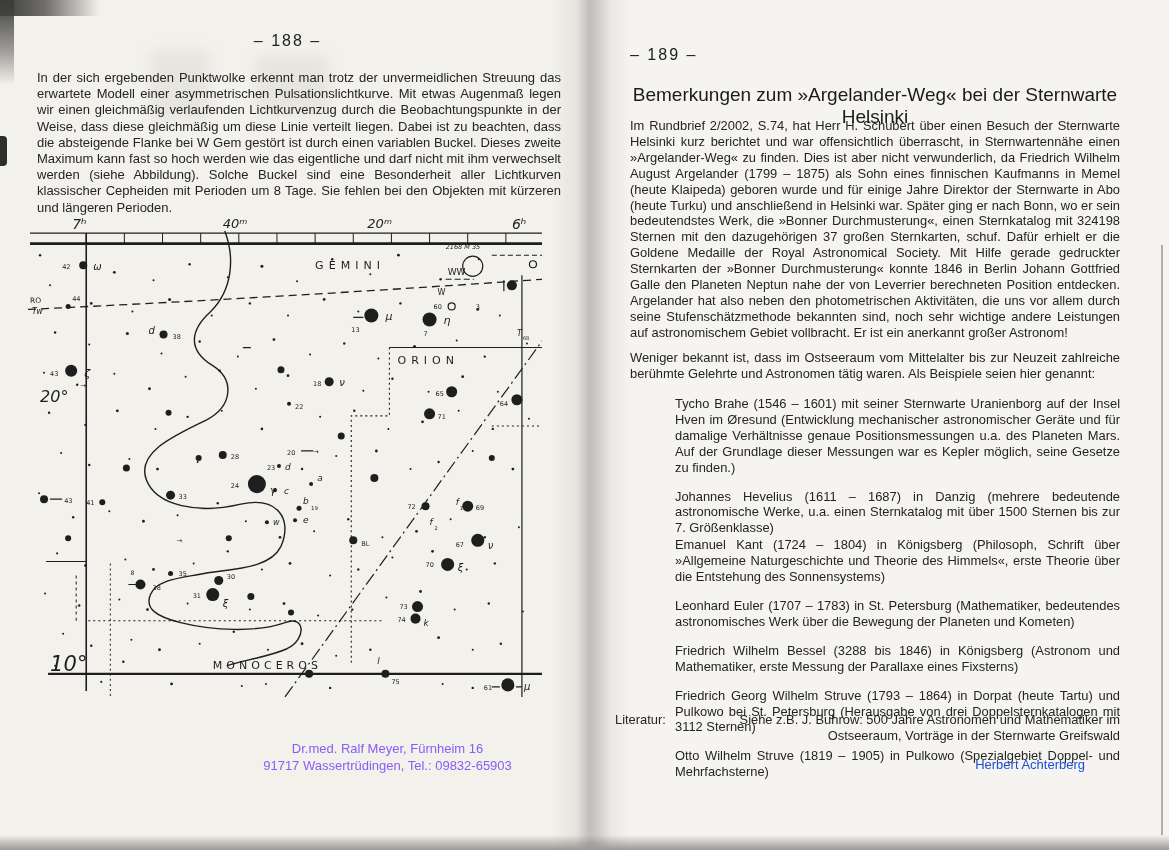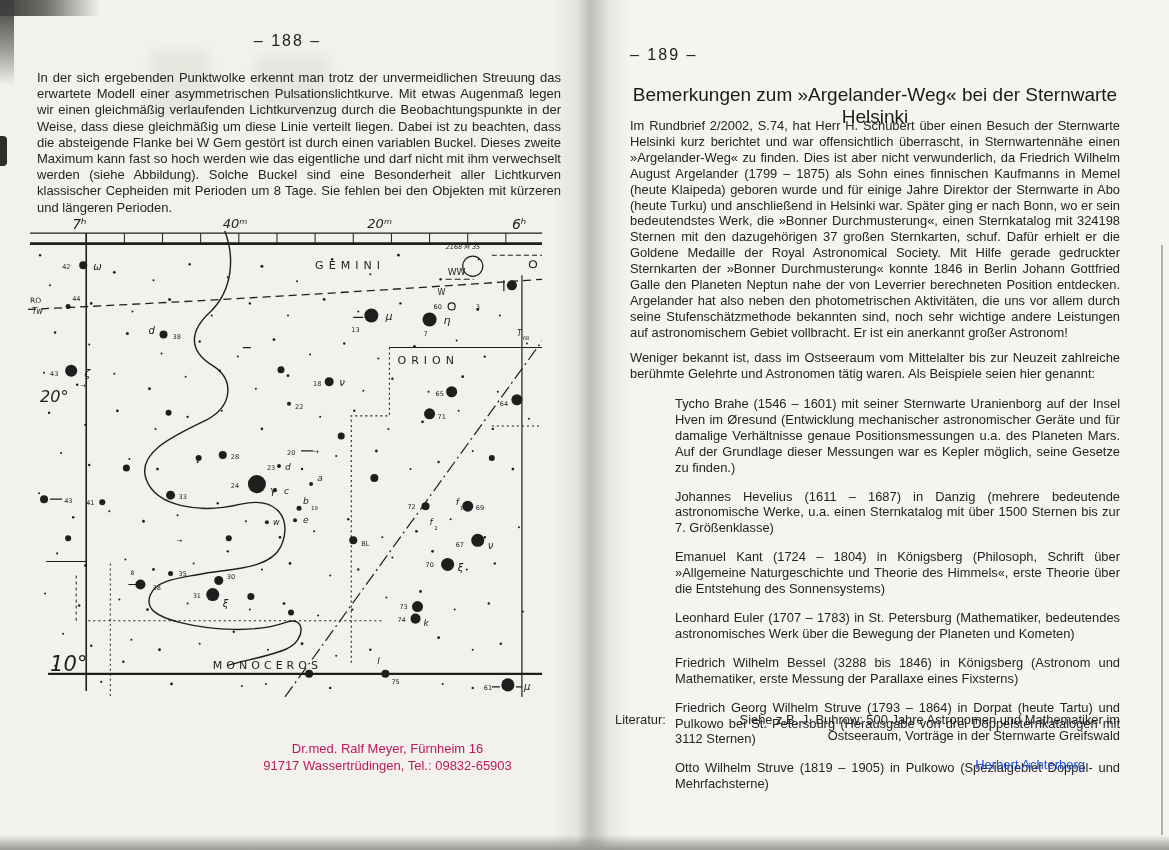--- a/index.html
+++ b/index.html
@@ -15,21 +15,21 @@
   .abs{position:absolute;}
   .pagenum{font-size:16px;letter-spacing:2px;color:#202020;}
   .body-text{
     font-size:13px;line-height:16.2px;text-align:justify;
     color:#242424;
   }
   .rp-text{font-size:12.9px;line-height:15.9px;text-align:justify;color:#242424;}
   .title{font-weight:normal;font-size:19px;text-align:center;color:#1b1b1b;}
   .caption{font-size:13px;color:#242424;}
   .caption sup{font-size:9px;}
-  .address{font-size:13px;line-height:17px;text-align:center;color:#be185d;}
+  .address{font-size:13px;line-height:17px;text-align:center;color:#8b5cf6;}
   .signature{font-size:13px;text-align:right;color:#1d4ed8;}
   .lit{display:flex;font-size:12.9px;line-height:15.9px;color:#242424;}
   .lit .lit-label{flex:0 0 64px;}
   .lit .lit-text{flex:1;text-align:right;}
   svg text{font-family:"DejaVu Sans", sans-serif;}
   
   .gutter{
     position:absolute;top:0;left:552px;width:78px;height:850px;pointer-events:none;
     background:linear-gradient(90deg,
       rgba(110,108,102,0) 0%,
@@ -381,21 +381,21 @@
   <div class="abs pagenum" style="left:55px;top:46px;width:490px;text-align:left;">– 189 –</div>
 
   <div class="abs title" style="left:30px;top:84px;width:540px;">Bemerkungen zum »Argelander-Weg« bei der Sternwarte Helsinki</div>
 
   <div class="abs rp-text" style="left:55px;top:118px;width:490px;">Im Rundbrief 2/2002, S.74, hat Herr H. Schubert über einen Besuch der Sternwarte Helsinki kurz berichtet und war offensichtlich überrascht, in Sternwartennähe einen »Argelander-Weg« zu finden. Dies ist aber nicht verwunderlich, da Friedrich Wilhelm August Argelander (1799 – 1875) als Sohn eines finnischen Kaufmanns in Memel (heute Klaipeda) geboren wurde und für einige Jahre Direktor der Sternwarte in Abo (heute Turku) und anschließend in Helsinki war. Später ging er nach Bonn, wo er sein bedeutendstes Werk, die »Bonner Durchmusterung«, einen Sternkatalog mit 324198 Sternen mit den dazugehörigen 37 großen Sternkarten, schuf. Dafür erhielt er die Goldene Medaille der Royal Astronomical Society. Mit Hilfe gerade gedruckter Sternkarten der »Bonner Durchmusterung« konnte 1846 in Berlin Johann Gottfried Galle den Planeten Neptun nahe der von Leverrier berechneten Position entdecken. Argelander hat also neben den photometrischen Aktivitäten, die uns vor allem durch seine Stufenschätzmethode bekannten sind, noch sehr wichtige andere Leistungen auf astronomischem Gebiet vollbracht. Er ist ein anerkannt großer Astronom!</div>
 
   <div class="abs rp-text" style="left:55px;top:350px;width:490px;">Weniger bekannt ist, dass im Ostseeraum vom Mittelalter bis zur Neuzeit zahlreiche berühmte Gelehrte und Astronomen tätig waren. Als Beispiele seien hier genannt:</div>
 
   <div class="abs" style="left:100px;top:396px;width:445px;">
     <div class="rp-text" style="margin-bottom:13px;">Tycho Brahe (1546 – 1601) mit seiner Sternwarte Uranienborg auf der Insel Hven im Øresund (Entwicklung mechanischer astronomischer Geräte und für damalige Verhältnisse genaue Positionsmessungen u.a. des Planeten Mars. Auf der Grundlage dieser Messungen war es Kepler möglich, seine Gesetze zu finden.)</div>
-    <div class="rp-text" style="margin-bottom:13px;">Johannes Hevelius (1611 – 1687) in Danzig (mehrere bedeutende astronomische Werke, u.a. einen Sternkatalog mit über 1500 Sternen bis zur 7. Größenklasse)</div>
+    <div class="rp-text" style="margin-bottom:1px;">Johannes Hevelius (1611 – 1687) in Danzig (mehrere bedeutende astronomische Werke, u.a. einen Sternkatalog mit über 1500 Sternen bis zur 7. Größenklasse)</div>
     <div class="rp-text" style="margin-bottom:13px;">Emanuel Kant (1724 – 1804) in Königsberg (Philosoph, Schrift über »Allgemeine Naturgeschichte und Theorie des Himmels«, erste Theorie über die Entstehung des Sonnensystems)</div>
     <div class="rp-text" style="margin-bottom:13px;">Leonhard Euler (1707 – 1783) in St. Petersburg (Mathematiker, bedeutendes astronomisches Werk über die Bewegung der Planeten und Kometen)</div>
     <div class="rp-text" style="margin-bottom:13px;">Friedrich Wilhelm Bessel (3288 bis 1846) in Königsberg (Astronom und Mathematiker, erste Messung der Parallaxe eines Fixsterns)</div>
     <div class="rp-text" style="margin-bottom:13px;">Friedrich Georg Wilhelm Struve (1793 – 1864) in Dorpat (heute Tartu) und Pulkowo bei St. Petersburg (Herausgabe von drei Doppelsternkatalogen mit 3112 Sternen)</div>
     <div class="rp-text">Otto Wilhelm Struve (1819 – 1905) in Pulkowo (Spezialgebiet Doppel- und Mehrfachsterne)</div>
   </div>
 
   <div class="abs lit" style="left:40px;top:712px;width:505px;">
     <div class="lit-label">Literatur:</div>
     <div class="lit-text">Siehe z.B. J. Buhrow: 500 Jahre Astronomen und Mathematiker im Ostseeraum, Vorträge in der Sternwarte Greifswald</div>

